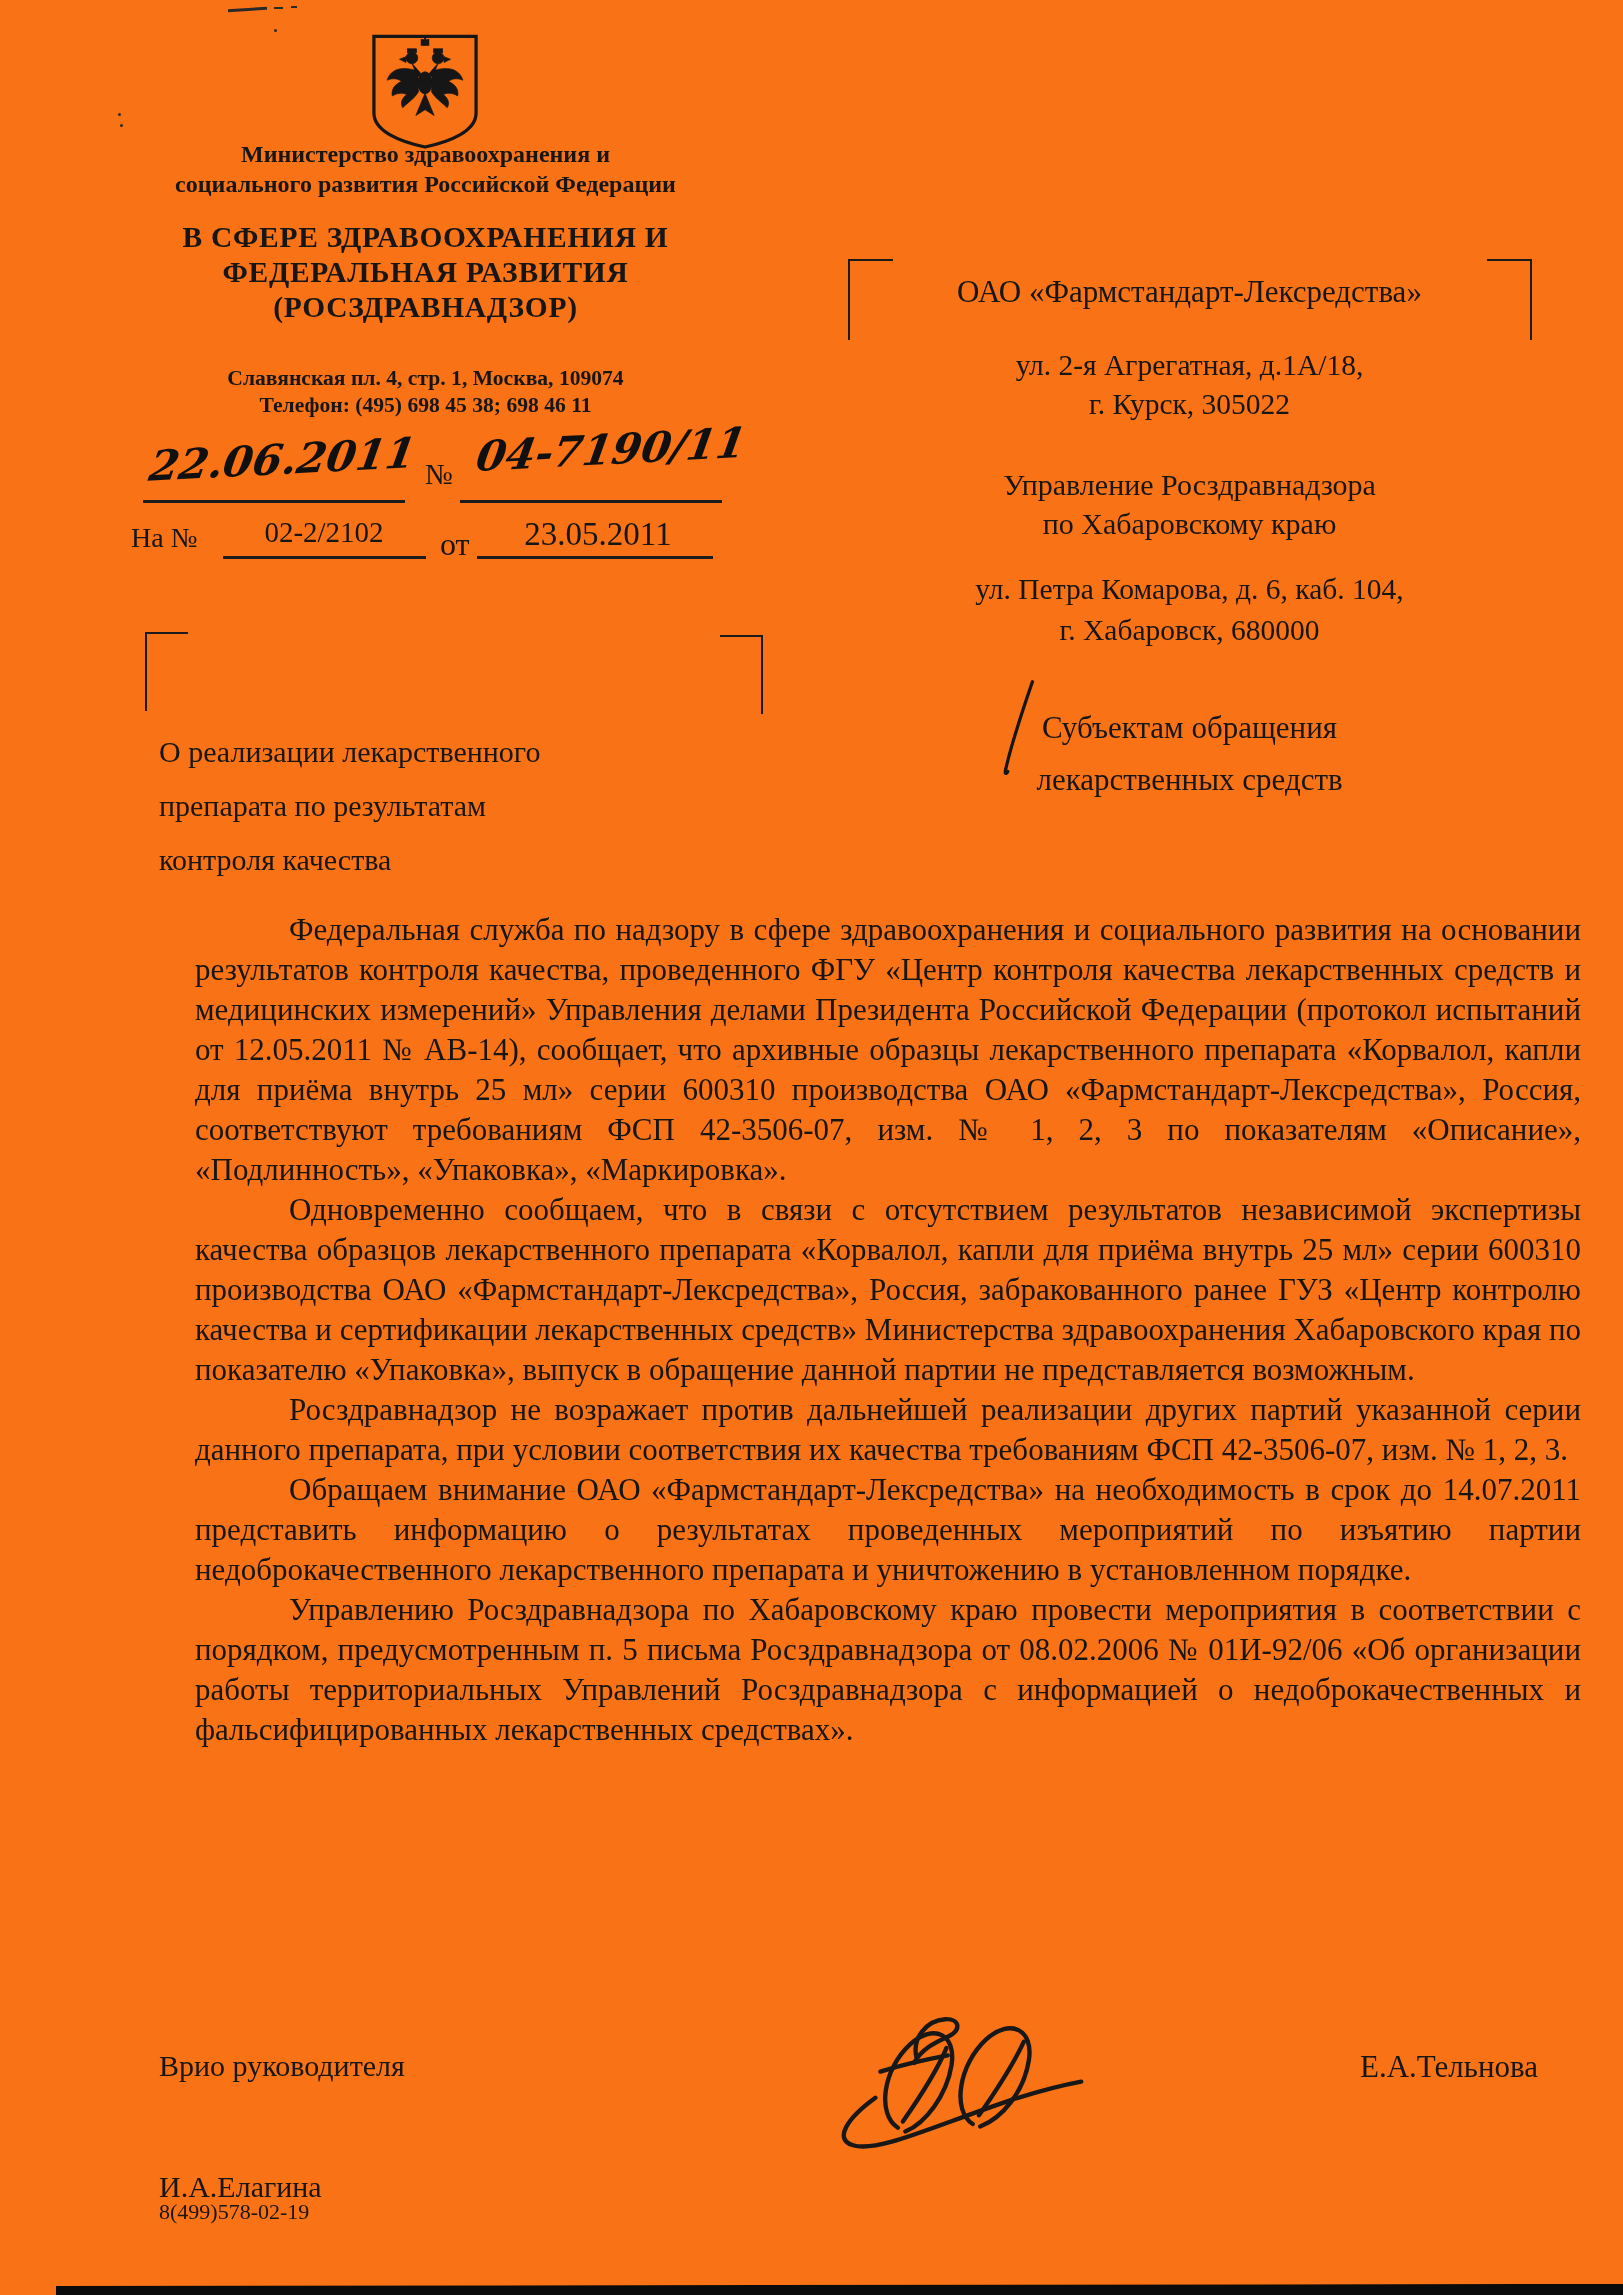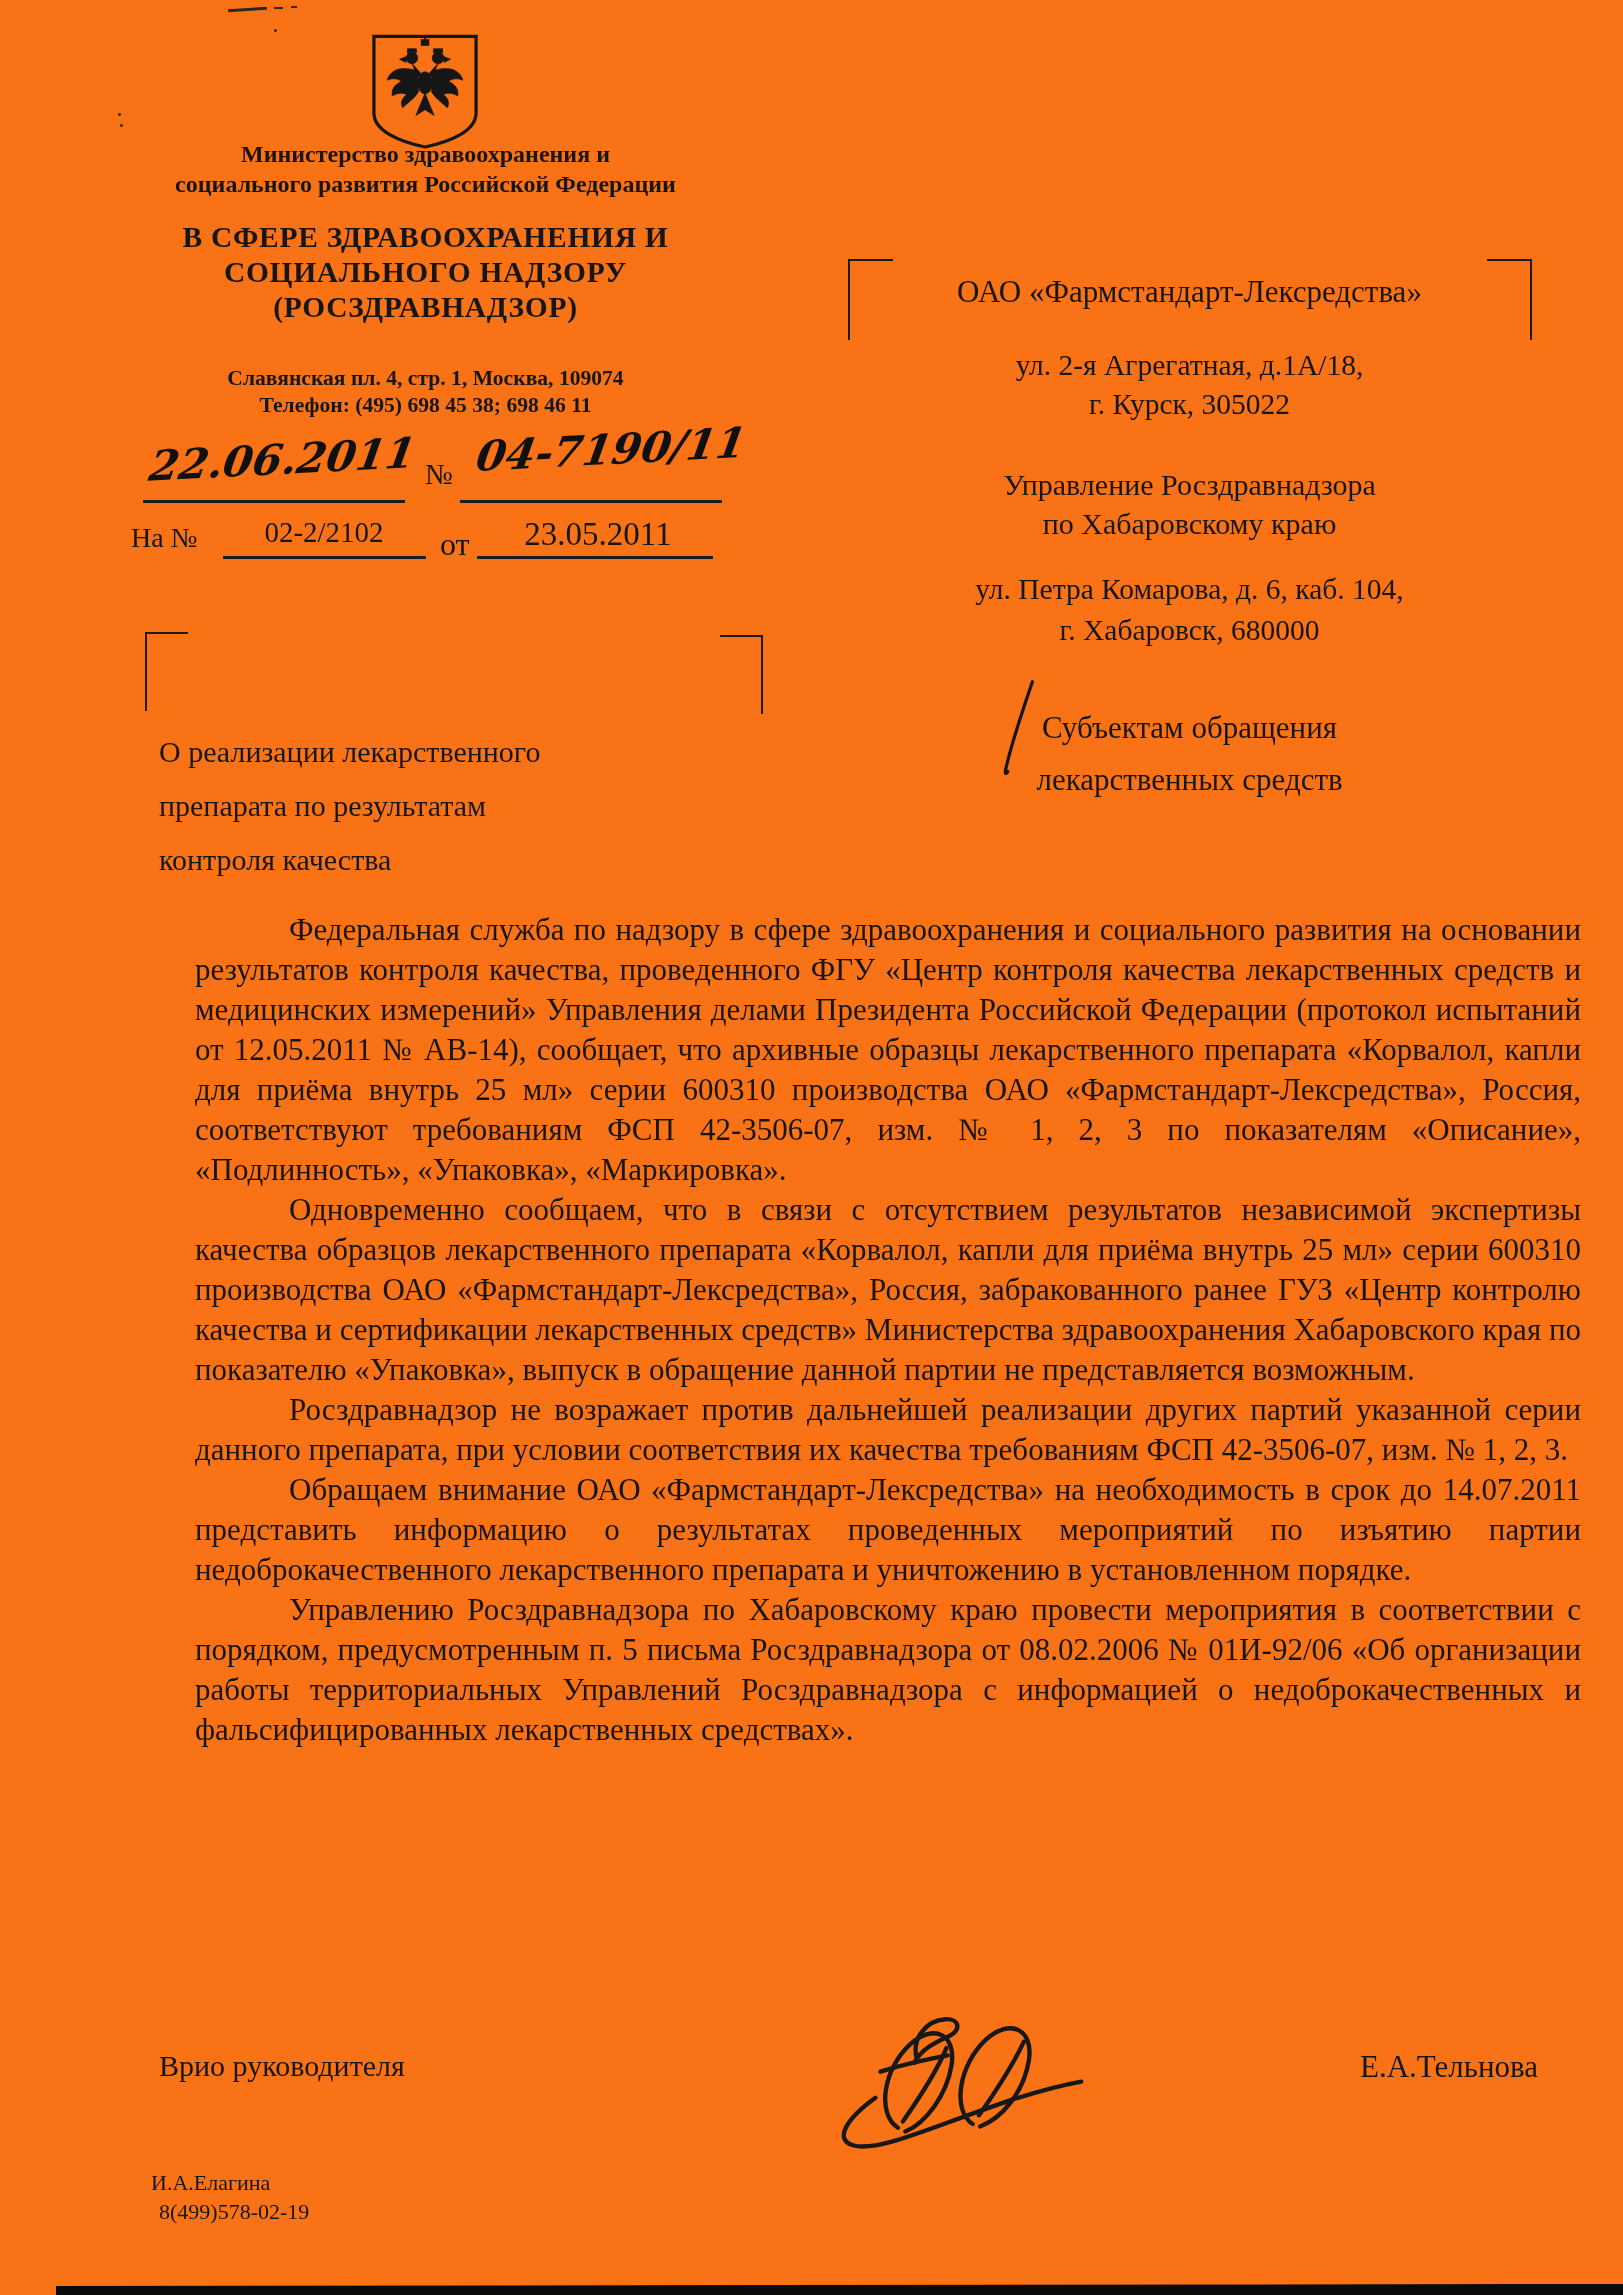--- a/index.html
+++ b/index.html
@@ -51,21 +51,21 @@
   .rec-org3{top:702px;font-size:31px;line-height:52px;}
   .checkmark{left:998px;top:679px;width:39px;height:99px;}
   
   .body{left:159px;top:910px;width:1386px;margin-left:36px;}
   .body p{margin:0;font-size:31px;line-height:40px;text-align:justify;text-align-last:left;text-indent:94px;}
   
   .sig-post{left:159px;top:2049px;font-size:30px;}
   .sig-name{left:1250px;top:2049px;width:288px;text-align:right;font-size:31px;}
   .sig-img{left:823px;top:1983px;width:262px;height:171px;}
   
-  .exec-name{left:151px;top:2170px;font-size:22px;}
+  .exec-name{left:159px;top:2170px;font-size:30px;}
   .exec-phone{left:159px;top:2199px;font-size:22px;}
   .bottom-strip{left:56px;top:2285px;width:1568px;height:10.5px;background:#0b0b0b;transform:rotate(-0.08deg);}
   
   .noise{background:#2a2a2a;}
   .n1{left:228px;top:7.9px;width:39px;height:3.3px;transform:rotate(-4deg);}
   .n2{left:274px;top:6.5px;width:9.2px;height:2.6px;}
   .n3{left:291px;top:5.9px;width:5.9px;height:2.6px;}
   .n4{left:274px;top:29px;width:3.3px;height:3.3px;border-radius:50%;}
   .n5{left:118px;top:113px;width:3.3px;height:3.3px;border-radius:50%;}
   .n6{left:120px;top:124px;width:3.3px;height:3.3px;border-radius:50%;}
@@ -103,21 +103,21 @@
       </g>
     </svg>
   </div>
 
   <div class="abs ministry ctr">
     <div>Министерство здравоохранения и</div>
     <div>социального развития Российской Федерации</div>
   </div>
   <div class="abs service ctr">
     <div>В СФЕРЕ ЗДРАВООХРАНЕНИЯ И</div>
-    <div>СОЦИАЛЬНОГО НАДЗОРУ</div>
+    <div>ФЕДЕРАЛЬНАЯ РАЗВИТИЯ</div>
     <div>(РОСЗДРАВНАДЗОР)</div>
   </div>
   <div class="abs hq ctr">
     <div>Славянская пл. 4, стр. 1, Москва, 109074</div>
     <div>Телефон: (495) 698 45 38; 698 46 11</div>
   </div>
 
   <div class="abs hand hand-date">22.06.2011</div>
   <div class="abs num-sign">№</div>
   <div class="abs hand hand-num">04-7190/11</div>

